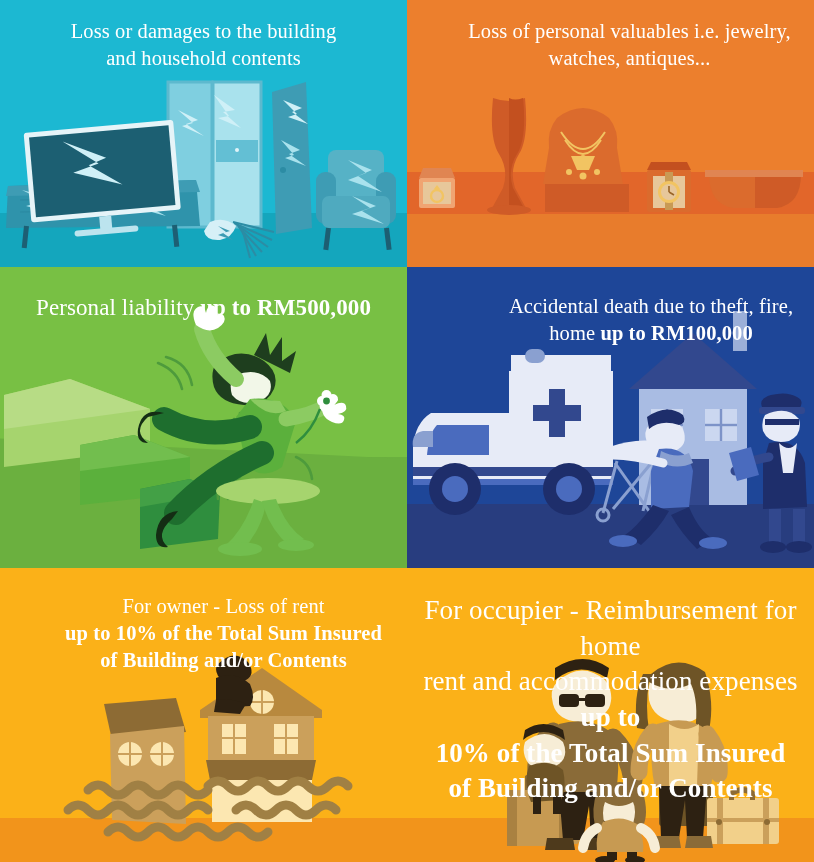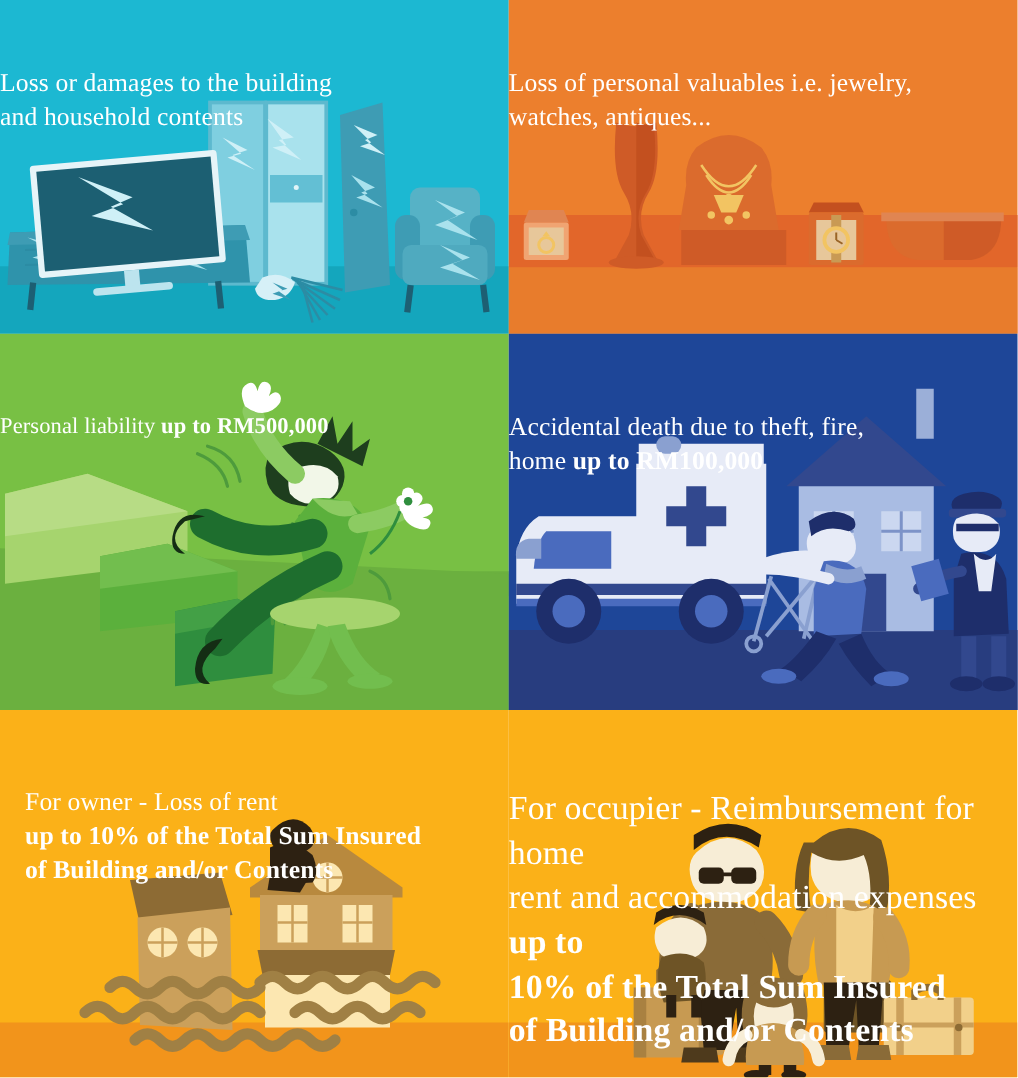--- a/index.html
+++ b/index.html
@@ -18,26 +18,26 @@
   .floor-tr{top:172px;height:42px;background:#E2662A;}
   .floor-tr2{top:214px;height:53px;background:#E87C2C;}
   .floor-mr{top:237px;height:64px;background:#283D7F;}
   .floor-bl{top:250px;height:44px;background:#F2941B;}
   .floor-br{top:250px;height:44px;background:#F2941B;}
 
   .gfloor{position:absolute;left:0;top:190px;width:100%;height:111px;background:#6BB03F;}
   .gwedge{position:absolute;left:0;top:150px;width:100%;height:60px;background:#6BB03F;
           clip-path:polygon(0 36%,100% 70%,100% 100%,0 100%);}
 
-  .caption{position:absolute;left:0;width:100%;text-align:left;color:#ffffff;
-           line-height:1.32;letter-spacing:.1px;z-index:40;margin-top:36px;}
+  .caption{position:absolute;left:0;width:100%;text-align:center;color:#ffffff;
+           line-height:1.32;letter-spacing:.1px;z-index:40;}
   .caption b{font-weight:bold;}
   .cap-tl{top:18px;font-size:20.5px;}
   .cap-tr{top:18px;font-size:20.5px;}
-  .cap-ml{top:26px;font-size:18px;}
+  .cap-ml{top:26px;font-size:23px;}
   .cap-mr{top:26px;font-size:20.5px;}
   .cap-bl{top:25px;font-size:20.5px;padding-left:20px;}
   .cap-br{top:25px;font-size:27px;}
 
   .art{position:absolute;z-index:20;}
 </style>
 </head>
 <body>
 
 <div id="infographic">

